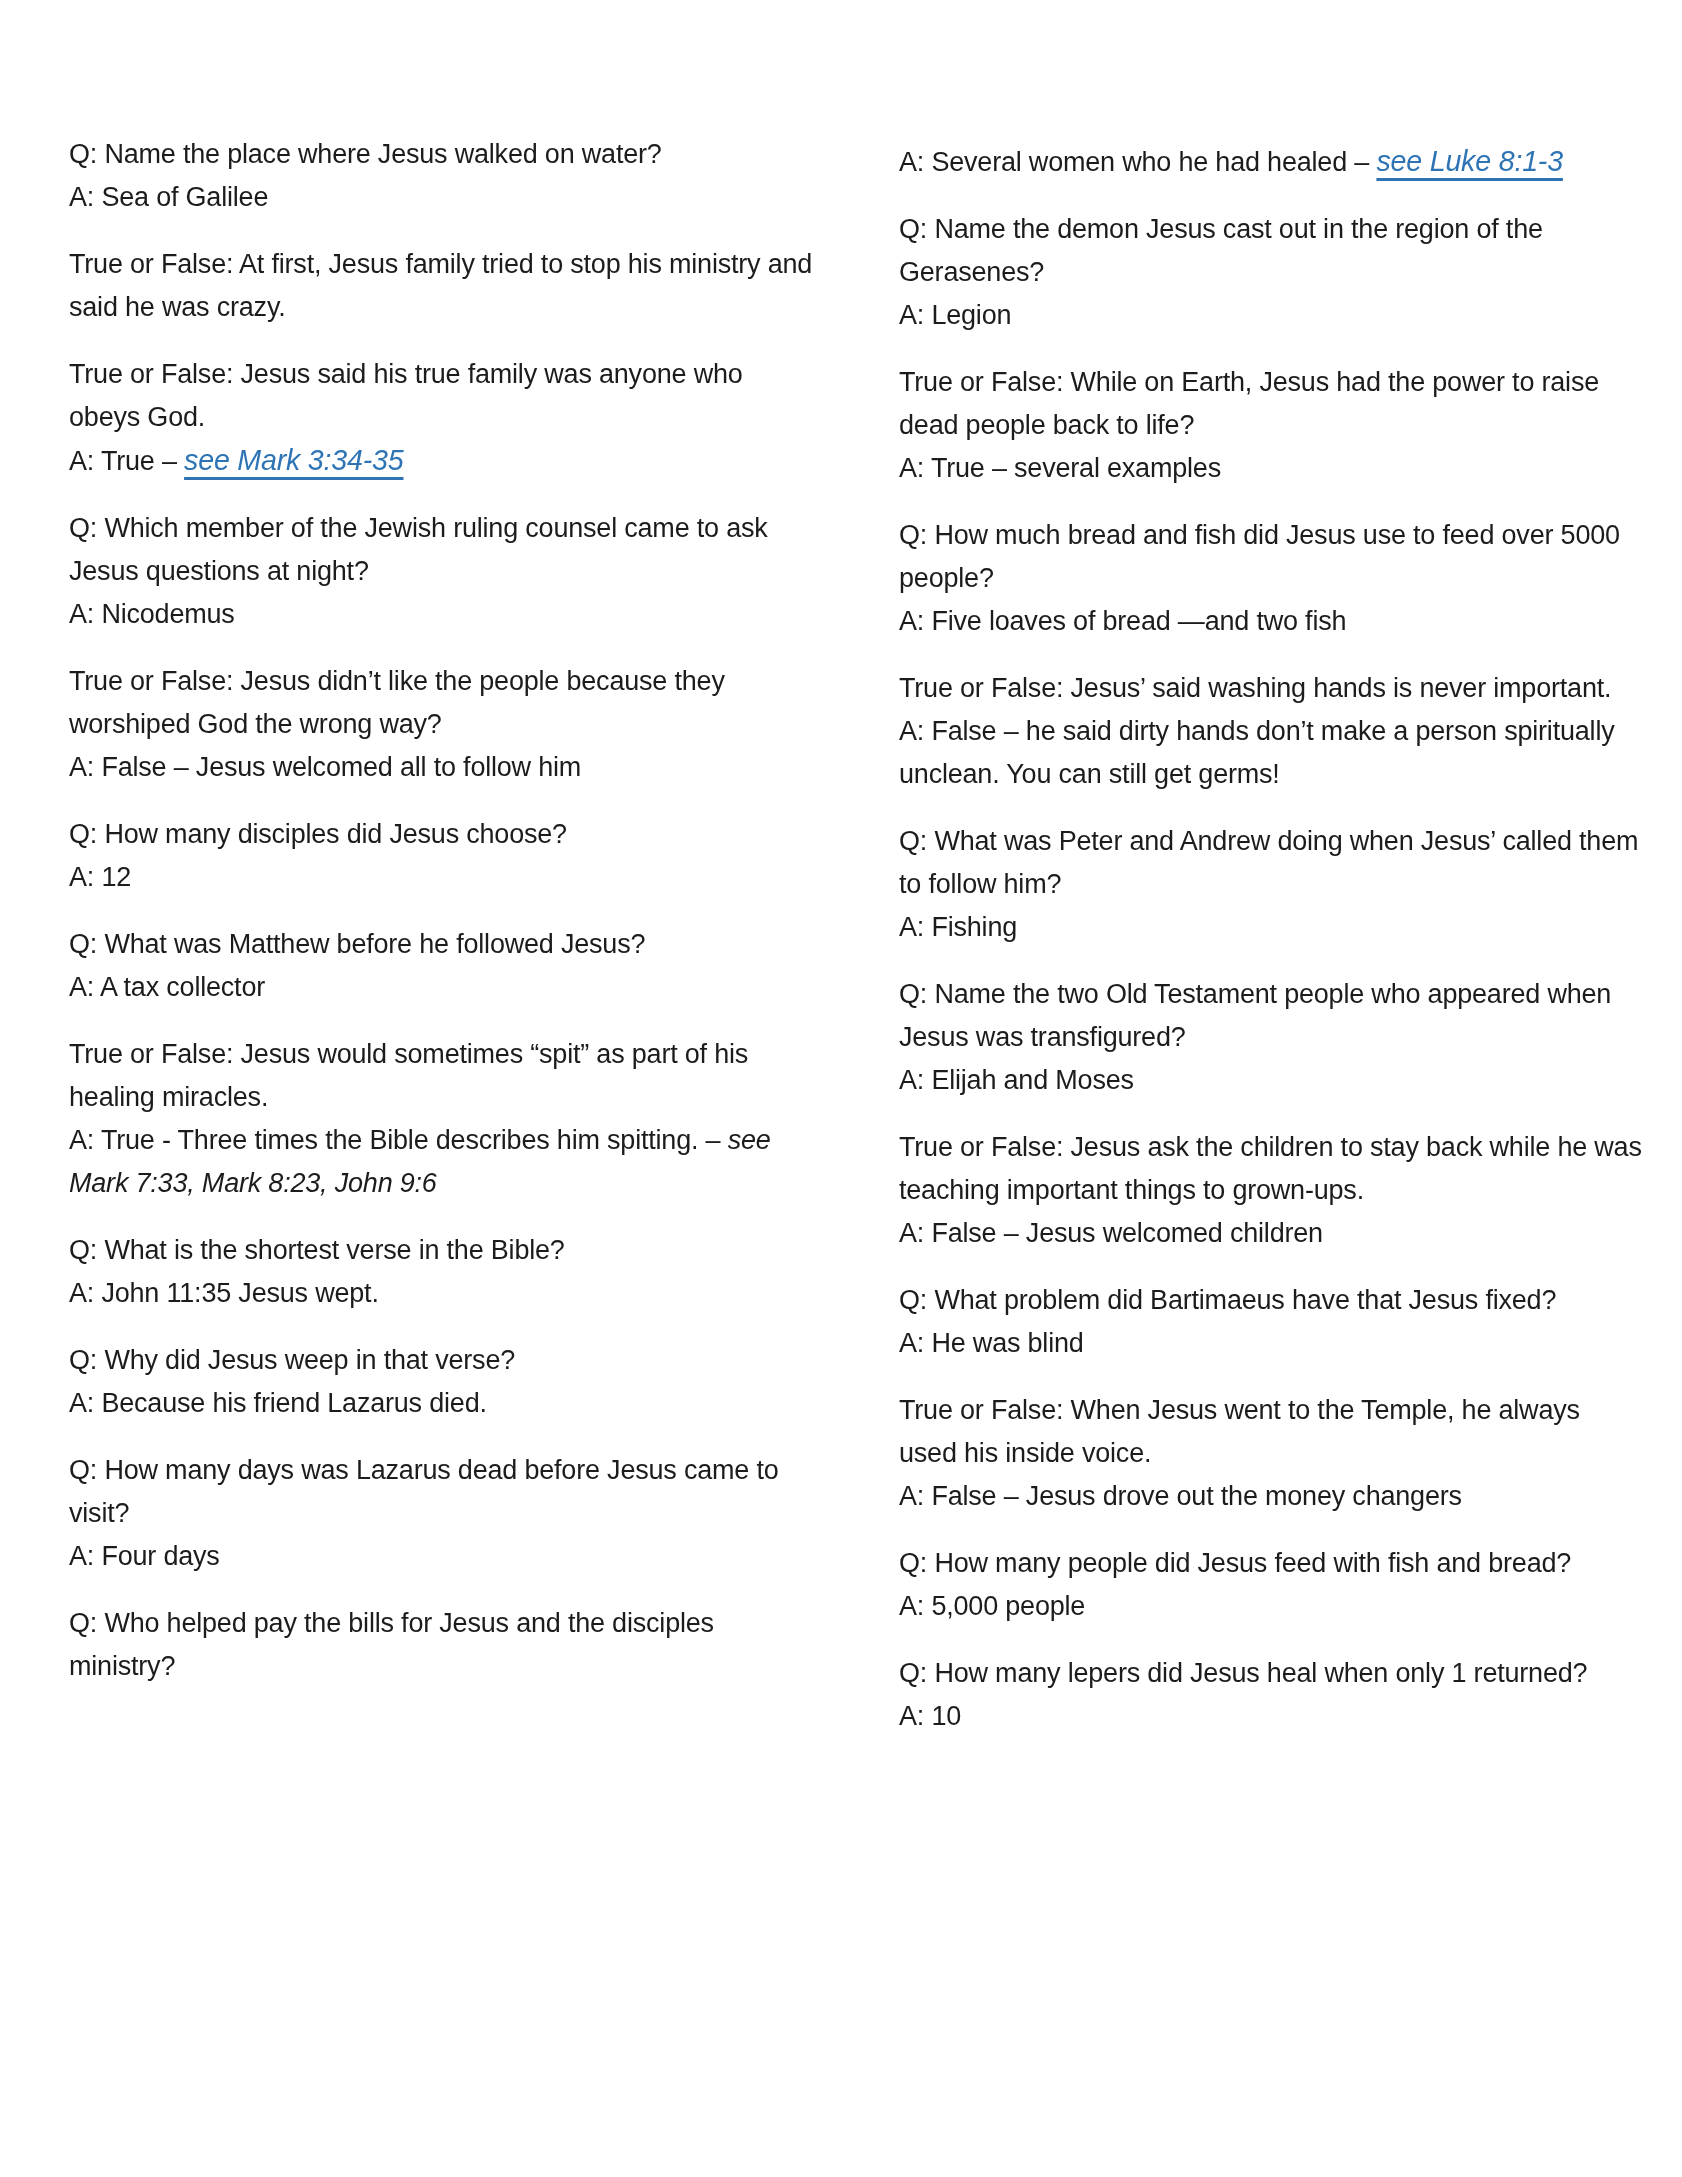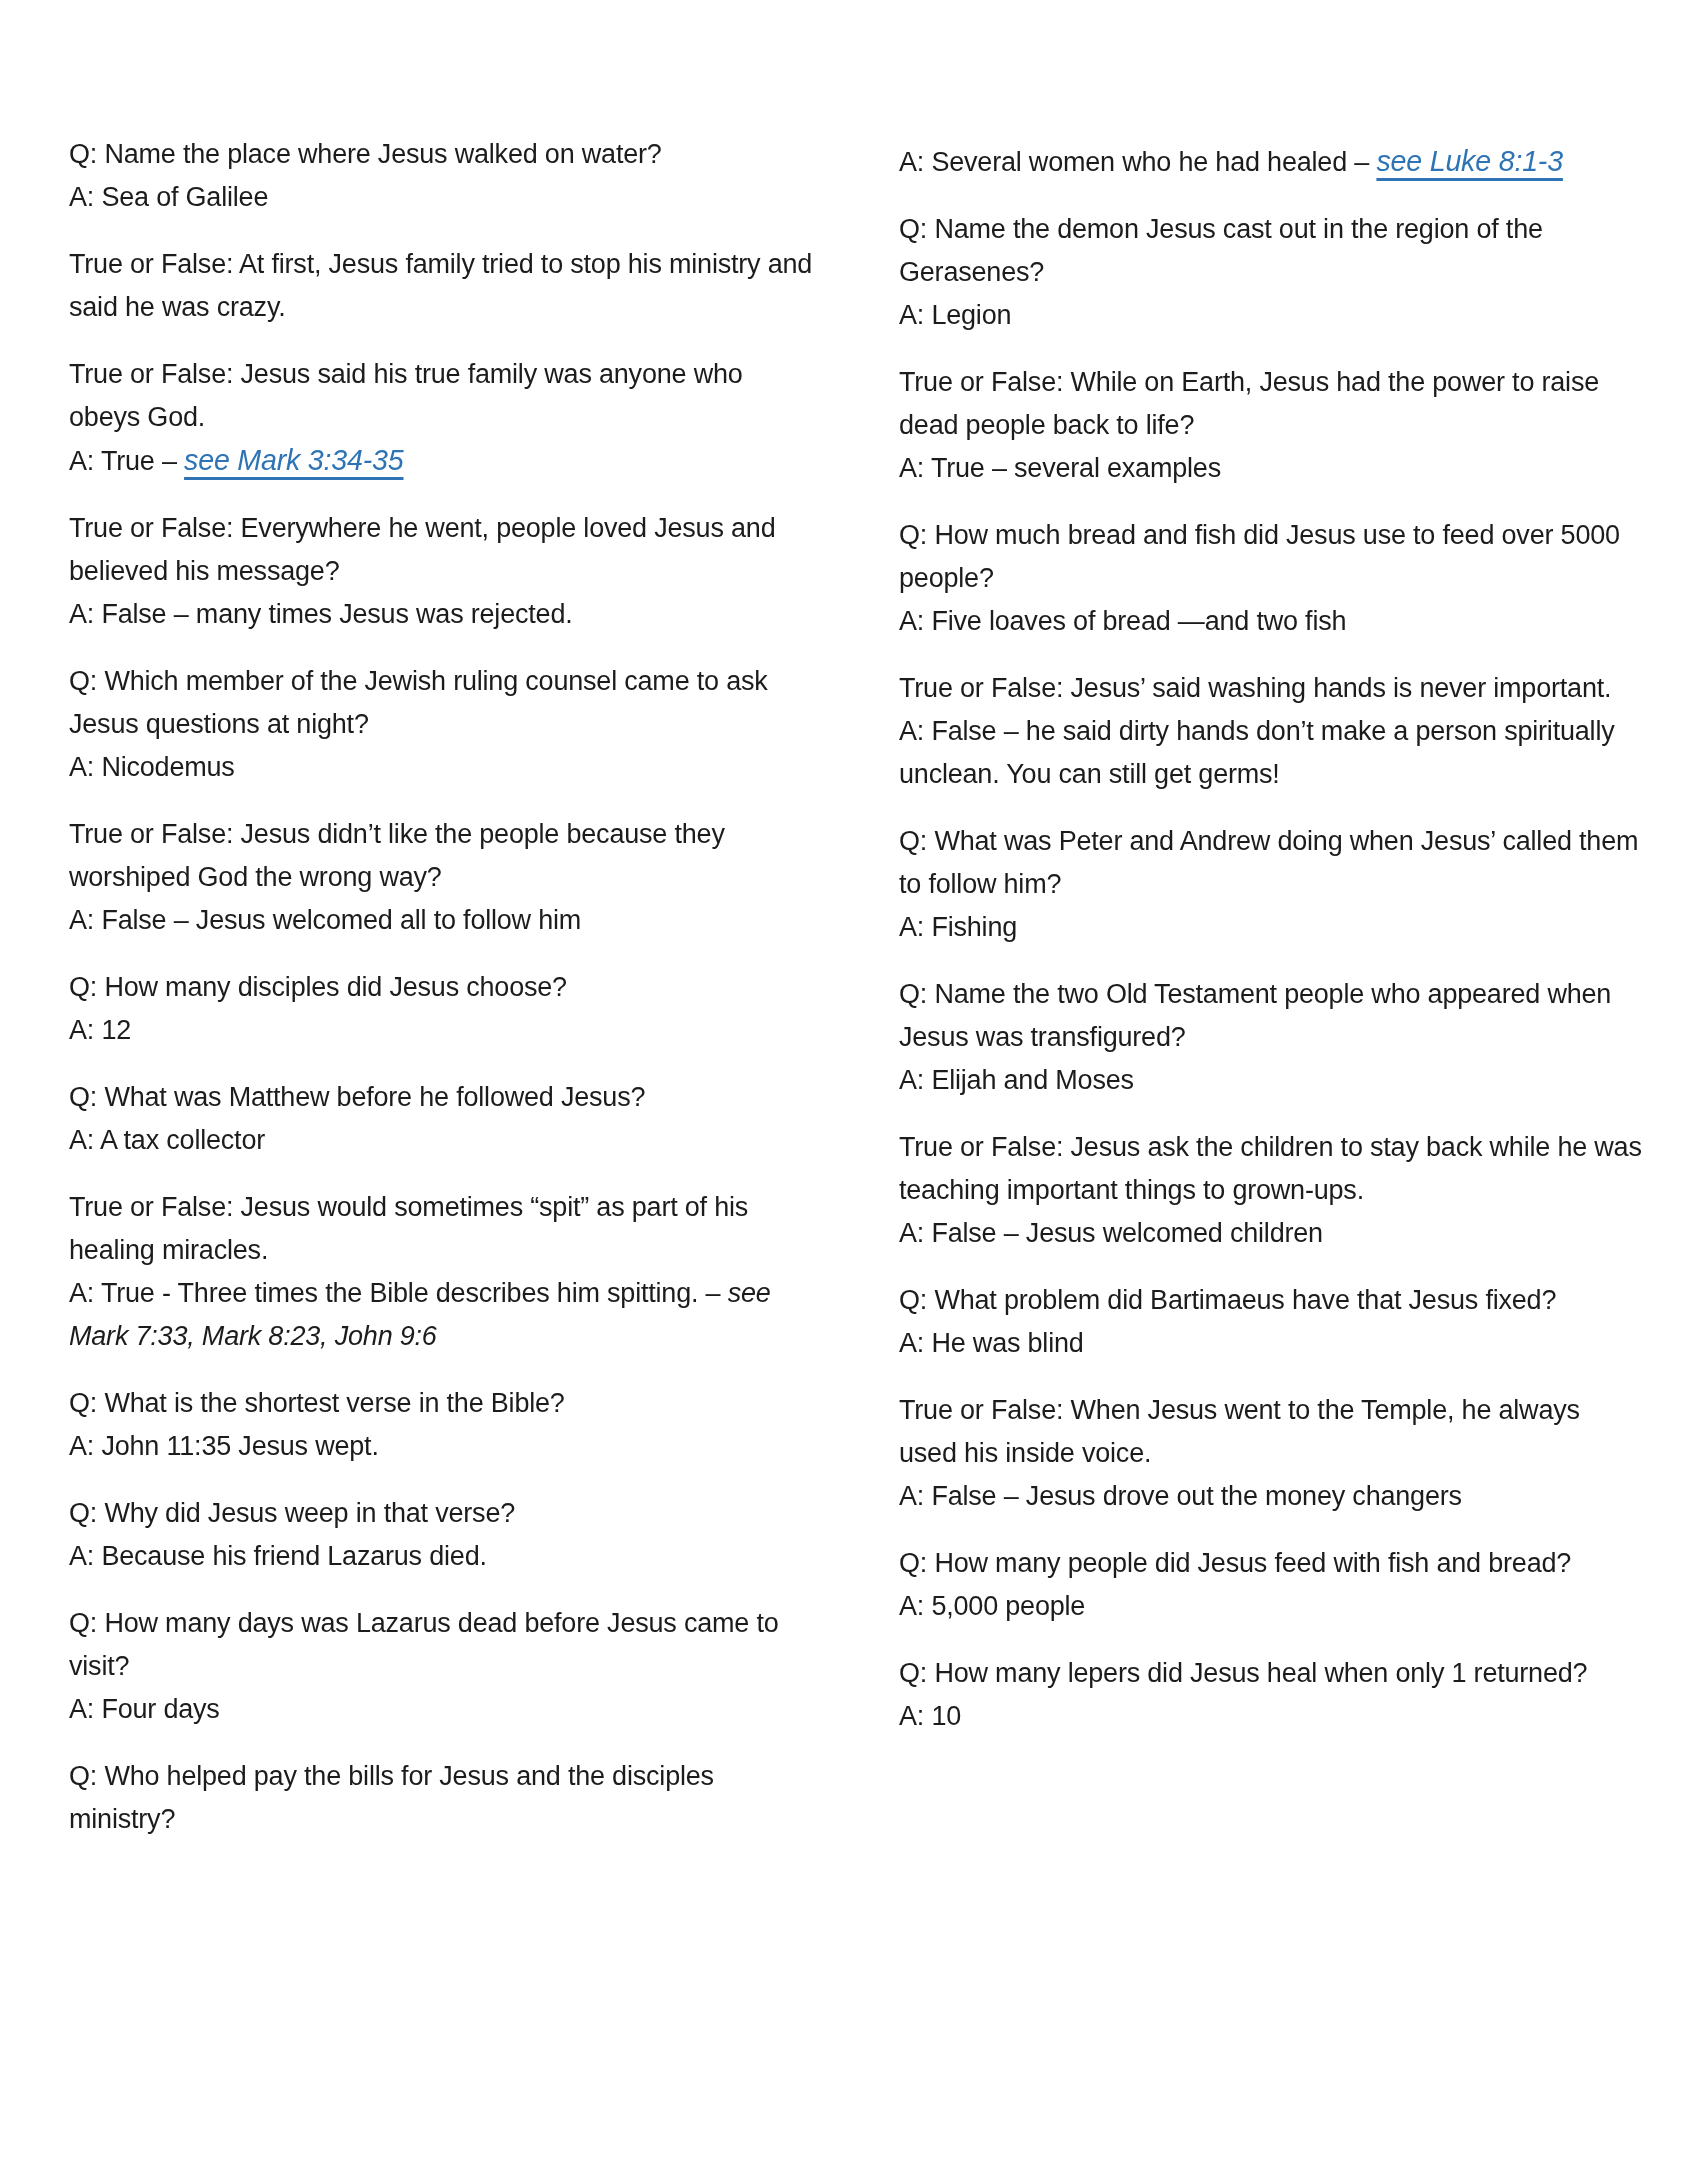--- a/index.html
+++ b/index.html
@@ -60,24 +60,20 @@
         <div class="group">
           <p><span class="run-normal">Q: Name the place where Jesus walked on water?</span></p>
           <p><span class="run-normal">A: Sea of Galilee</span></p>
         </div>
         <div class="group">
           <p><span class="run-normal">True or False: At first, Jesus family tried to stop his ministry and said he was crazy.</span></p>
         </div>
         <div class="group">
           <p><span class="run-normal">True or False: Jesus said his true family was anyone who obeys God.</span></p>
           <p><span class="run-normal">A: True – </span><a class="scripture-link" href="#">see Mark 3:34-35</a></p>
-        </div>
-        <div class="group">
-          <p><span class="run-normal">True or False: Everywhere he went, people loved Jesus and believed his message?</span></p>
-          <p><span class="run-normal">A: False – many times Jesus was rejected.</span></p>
         </div>
         <div class="group">
           <p><span class="run-normal">Q: Which member of the Jewish ruling counsel came to ask Jesus questions at night?</span></p>
           <p><span class="run-normal">A: Nicodemus</span></p>
         </div>
         <div class="group">
           <p><span class="run-normal">True or False: Jesus didn’t like the people because they worshiped God the wrong way?</span></p>
           <p><span class="run-normal">A: False – Jesus welcomed all to follow him</span></p>
         </div>
         <div class="group">

